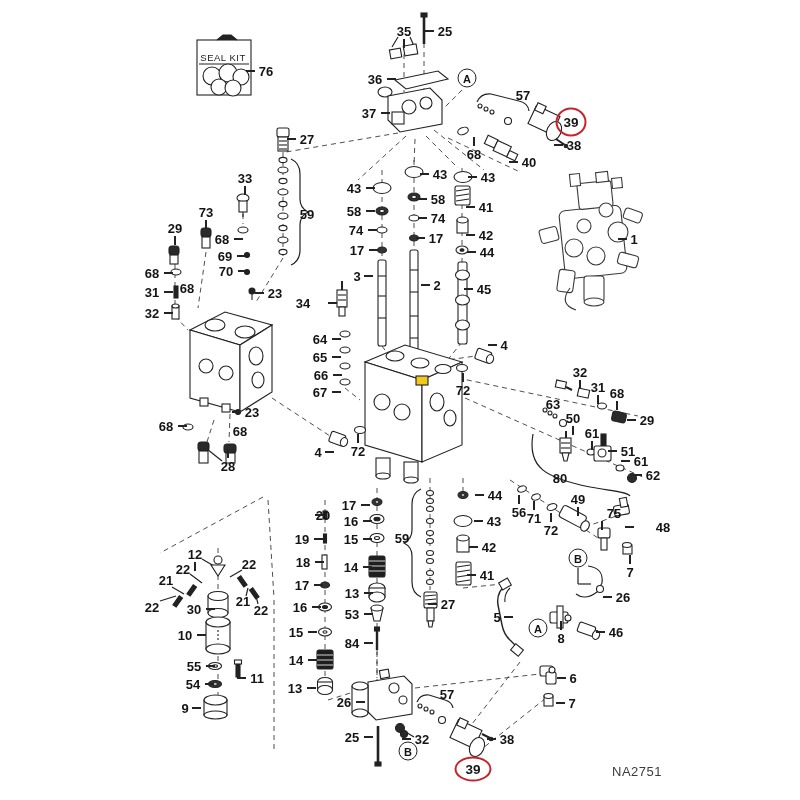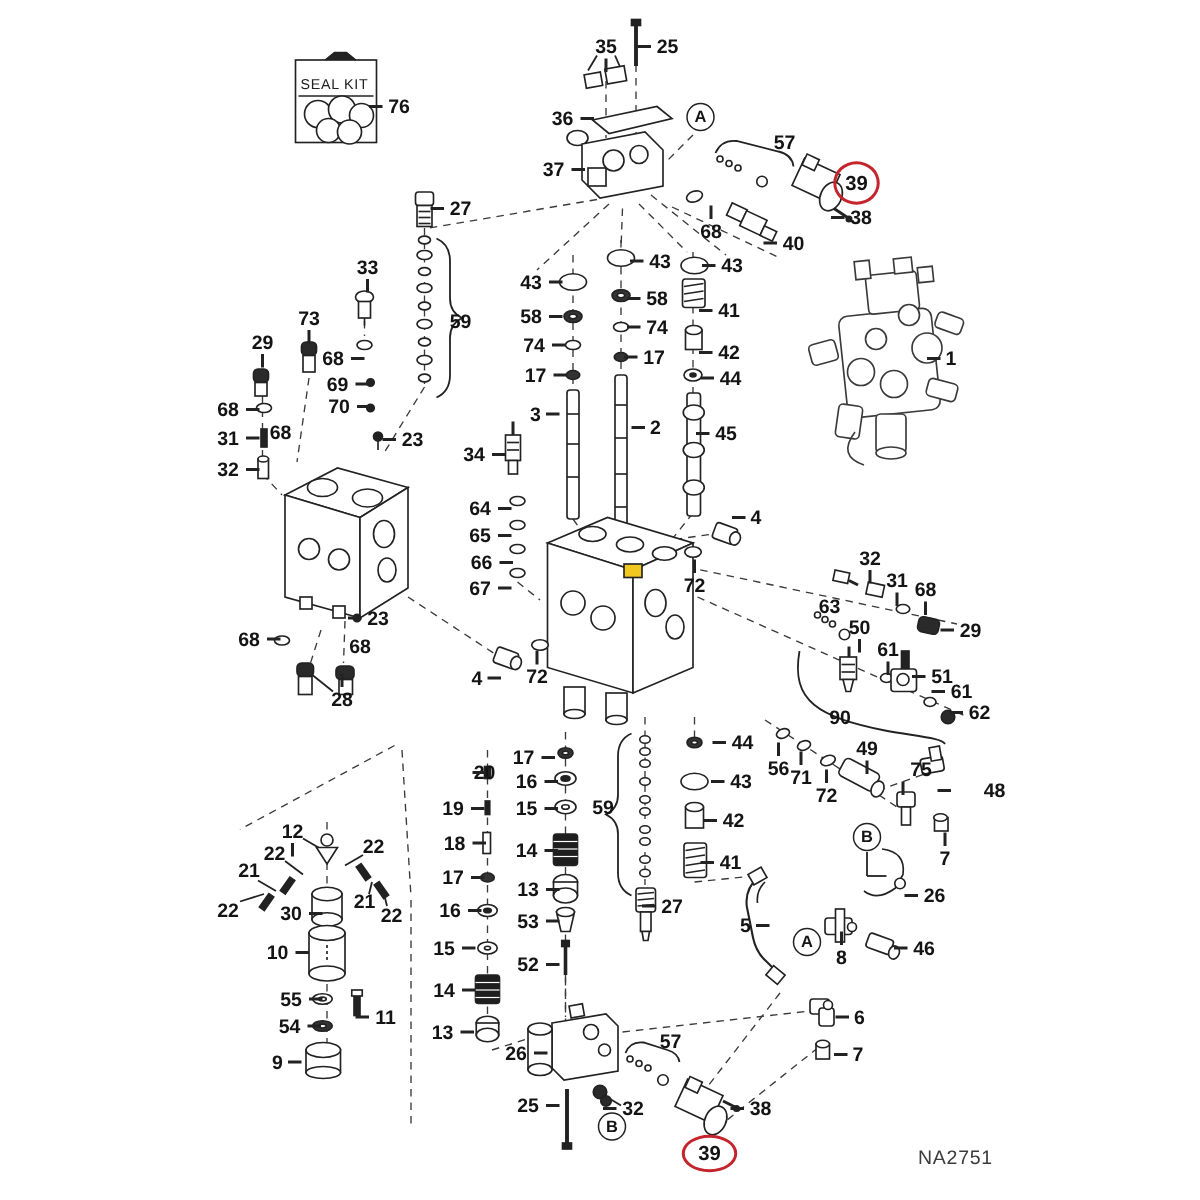--- a/index.html
+++ b/index.html
@@ -515,21 +515,21 @@
       <div class="lead h" style="left: 237.5px; top: 271px;"></div>
       <div class="callout" style="left: 152px; top: 273px;">68</div>
       <div class="lead h" style="left: 163.5px; top: 273px;"></div>
       <div class="callout" style="left: 152px; top: 292px;">31</div>
       <div class="lead h" style="left: 163.5px; top: 292px;"></div>
       <div class="callout" style="left: 152px; top: 313px;">32</div>
       <div class="lead h" style="left: 163.5px; top: 313px;"></div>
       <div class="callout" style="left: 187px; top: 288px;">68</div>
       <div class="callout" style="left: 275px; top: 293px;">23</div>
       <div class="lead h" style="left: 254.5px; top: 293px;"></div>
-      <div class="callout" style="left: 316px; top: 303px; text-align: right;">34</div>
+      <div class="callout" style="left: 303px; top: 303px; text-align: right;">34</div>
       <div class="lead h" style="left: 327.5px; top: 303px;"></div>
       <div class="callout" style="left: 320px; top: 339px;">64</div>
       <div class="lead h" style="left: 331.5px; top: 339px;"></div>
       <div class="callout" style="left: 320px; top: 357px;">65</div>
       <div class="lead h" style="left: 331.5px; top: 357px;"></div>
       <div class="callout" style="left: 321px; top: 375px;">66</div>
       <div class="lead h" style="left: 332.5px; top: 375px;"></div>
       <div class="callout" style="left: 320px; top: 392px;">67</div>
       <div class="lead h" style="left: 331.5px; top: 392px;"></div>
       <div class="callout" style="left: 634px; top: 239px;">1</div>
@@ -550,21 +550,21 @@
       <div class="callout" style="left: 573px; top: 418px;">50</div>
       <div class="lead v" style="left: 573px; top: 426px;"></div>
       <div class="callout" style="left: 592px; top: 433px;">61</div>
       <div class="lead v" style="left: 592px; top: 441px;"></div>
       <div class="callout" style="left: 628px; top: 451px;">51</div>
       <div class="lead h" style="left: 607.5px; top: 451px;"></div>
       <div class="callout" style="left: 641px; top: 461px;">61</div>
       <div class="lead h" style="left: 620.5px; top: 461px;"></div>
       <div class="callout" style="left: 653px; top: 475px;">62</div>
       <div class="lead h" style="left: 632.5px; top: 475px;"></div>
-      <div class="callout" style="left: 560px; top: 478px;">90</div>
+      <div class="callout" style="left: 560px; top: 478px;">80</div>
       <div class="callout" style="left: 578px; top: 499px;">49</div>
       <div class="lead v" style="left: 578px; top: 507px;"></div>
       <div class="callout" style="left: 519px; top: 512px;">56</div>
       <div class="lead v" style="left: 519px; top: 495px;"></div>
       <div class="callout" style="left: 534px; top: 518px; text-align: right;">71</div>
       <div class="lead v" style="left: 534px; top: 501px;"></div>
       <div class="callout" style="left: 551px; top: 530px;">72</div>
       <div class="lead v" style="left: 551px; top: 513px;"></div>
       <div class="callout" style="left: 602px; top: 513px; margin-left: 12px;">75</div>
       <div class="lead v" style="left: 602px; top: 521px;"></div>
@@ -616,21 +616,21 @@
       <div class="callout" style="left: 351px; top: 521px;">16</div>
       <div class="lead h" style="left: 362.5px; top: 521px;"></div>
       <div class="callout" style="left: 351px; top: 539px;">15</div>
       <div class="lead h" style="left: 362.5px; top: 539px;"></div>
       <div class="callout" style="left: 351px; top: 567px;">14</div>
       <div class="lead h" style="left: 362.5px; top: 567px;"></div>
       <div class="callout" style="left: 352px; top: 593px;">13</div>
       <div class="lead h" style="left: 363.5px; top: 593px;"></div>
       <div class="callout" style="left: 352px; top: 614px;">53</div>
       <div class="lead h" style="left: 363.5px; top: 614px;"></div>
-      <div class="callout" style="left: 352px; top: 643px;">52</div>
+      <div class="callout" style="left: 352px; top: 643px;">84</div>
       <div class="lead h" style="left: 363.5px; top: 643px;"></div>
       <div class="callout" style="left: 402px; top: 538px;">59</div>
       <div class="callout" style="left: 448px; top: 604px;">27</div>
       <div class="lead h" style="left: 427.5px; top: 604px;"></div>
       <div class="callout" style="left: 495px; top: 495px;">44</div>
       <div class="lead h" style="left: 474.5px; top: 495px;"></div>
       <div class="callout" style="left: 494px; top: 521px;">43</div>
       <div class="lead h" style="left: 473.5px; top: 521px;"></div>
       <div class="callout" style="left: 489px; top: 547px;">42</div>
       <div class="lead h" style="left: 468.5px; top: 547px;"></div>

